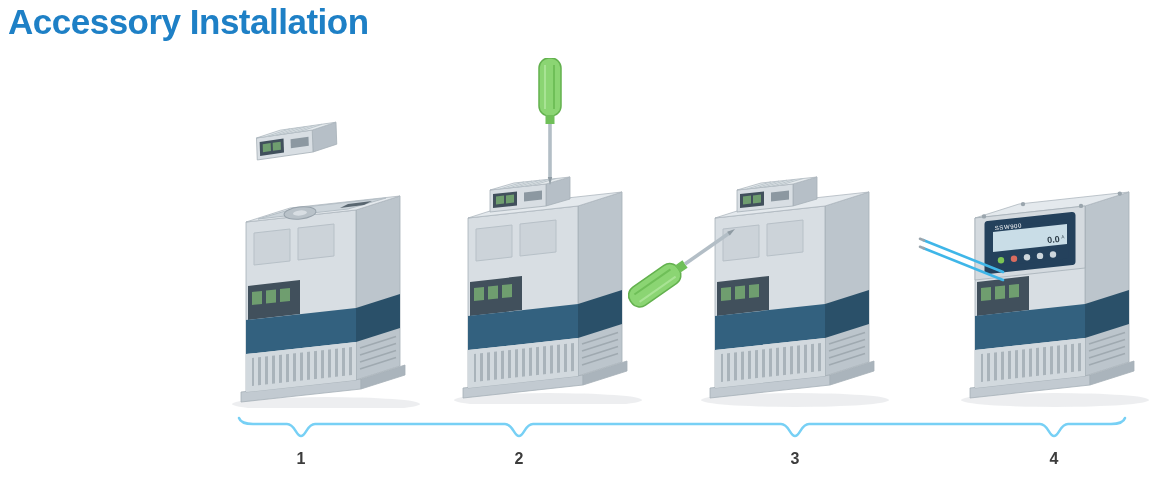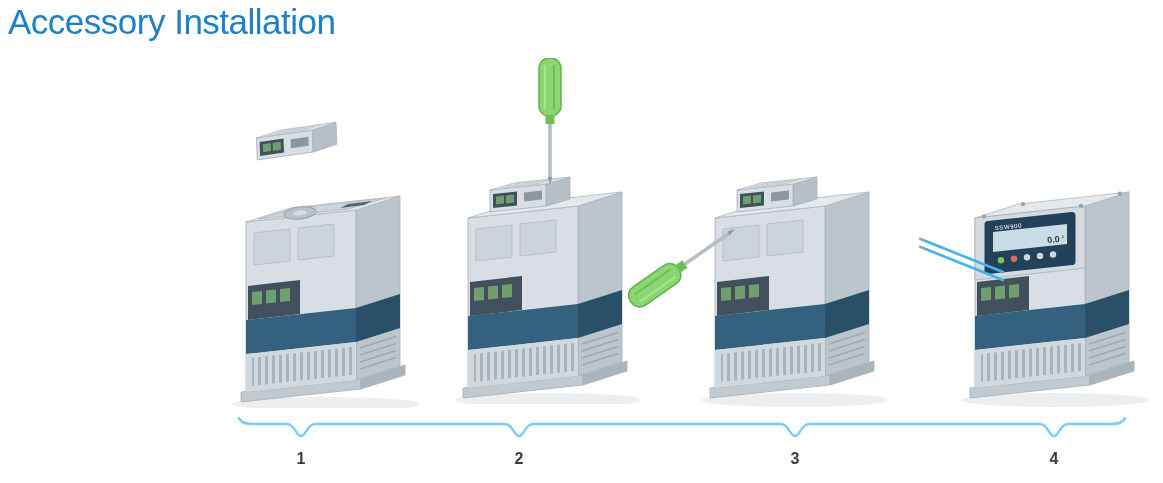--- a/index.html
+++ b/index.html
@@ -1,19 +1,19 @@
 <!DOCTYPE html>
 <html style="--title: #1e80c6; --brace: #77d0f5; --step-number: #3c3c3c; --device-front: #d8dee3; --device-band: #33617f; --screwdriver: #8bd573; --wire: #3fb6e8;"><head>
 <meta charset="utf-8">
 <style>
   * { margin:0; padding:0; box-sizing:border-box; }
   html,body { background:#ffffff; }
   body { font-family:"Liberation Sans", sans-serif; }
   .canvas { position:relative; width:1163px; height:483px; background:#fff; overflow:hidden; }
-  .title { position:absolute; left:8px; top:2px; font-size:35px; font-weight:400;
+  .title { position:absolute; left:8px; top:2px; font-size:35px; font-weight:700;
            color:var(--title,#1e80c6); letter-spacing:-0.5px;text-align:center; }
   .step { position:absolute; }
   .step svg { display:block; }
   .step-1 { left:226px; top:100px; }
   .step-2 { left:450px; top:58px;  }
   .step-3 { left:625px; top:152px; }
   .step-4 { left:915px; top:148px; }
   .brace  { position:absolute; left:237px; top:416px; }
   .num { position:absolute; top:450px; width:28px; margin-left:-14px; text-align:center;
          font-size:16px; font-weight:bold; color:var(--step-number,#3c3c3c); }

